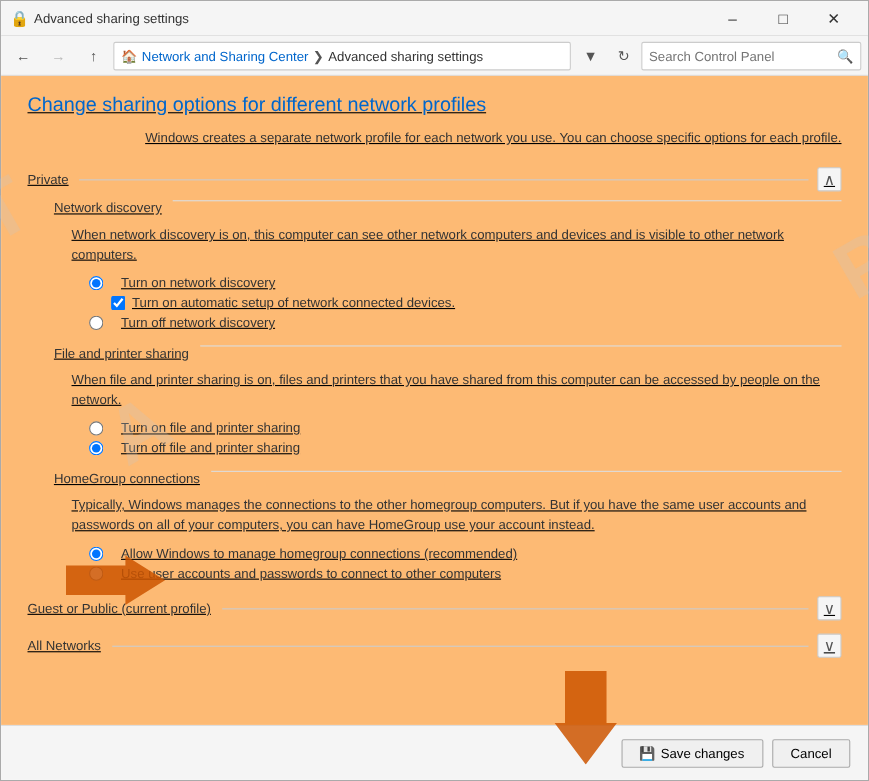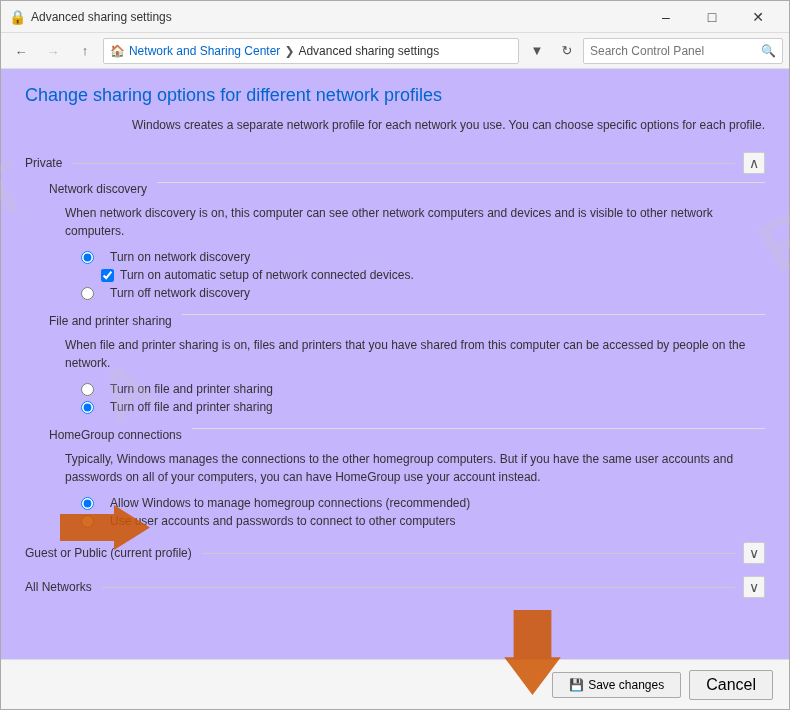--- a/index.html
+++ b/index.html
@@ -147,22 +147,23 @@
       color: #999;
       flex: 1;
       background: transparent;
     }
 
     
     .content {
       flex: 1;
       overflow-y: auto;
       padding: 16px 24px;
-      background: #c4b5fd;
+      background: #fdba74;
       position: relative;
+      text-decoration: underline;
     }
 
     .page-title {
       font-size: 18px;
       color: #0066cc;
       margin-bottom: 10px;
       font-weight: 400;
     }
 
     .page-description {
@@ -300,21 +301,21 @@
       display: flex;
       align-items: center;
       gap: 4px;
       border-radius: 2px;
     }
 
     .btn-cancel {
       background: #f0f0f0;
       border: 1px solid #aaa;
       padding: 5px 16px;
-      font-size: 16px;
+      font-size: 12px;
       cursor: pointer;
       border-radius: 2px;
     }
 
     .arrow-right {
       position: absolute;
       left: 60px;
       top: 505px;
       width: 80px;
       height: 40px;

